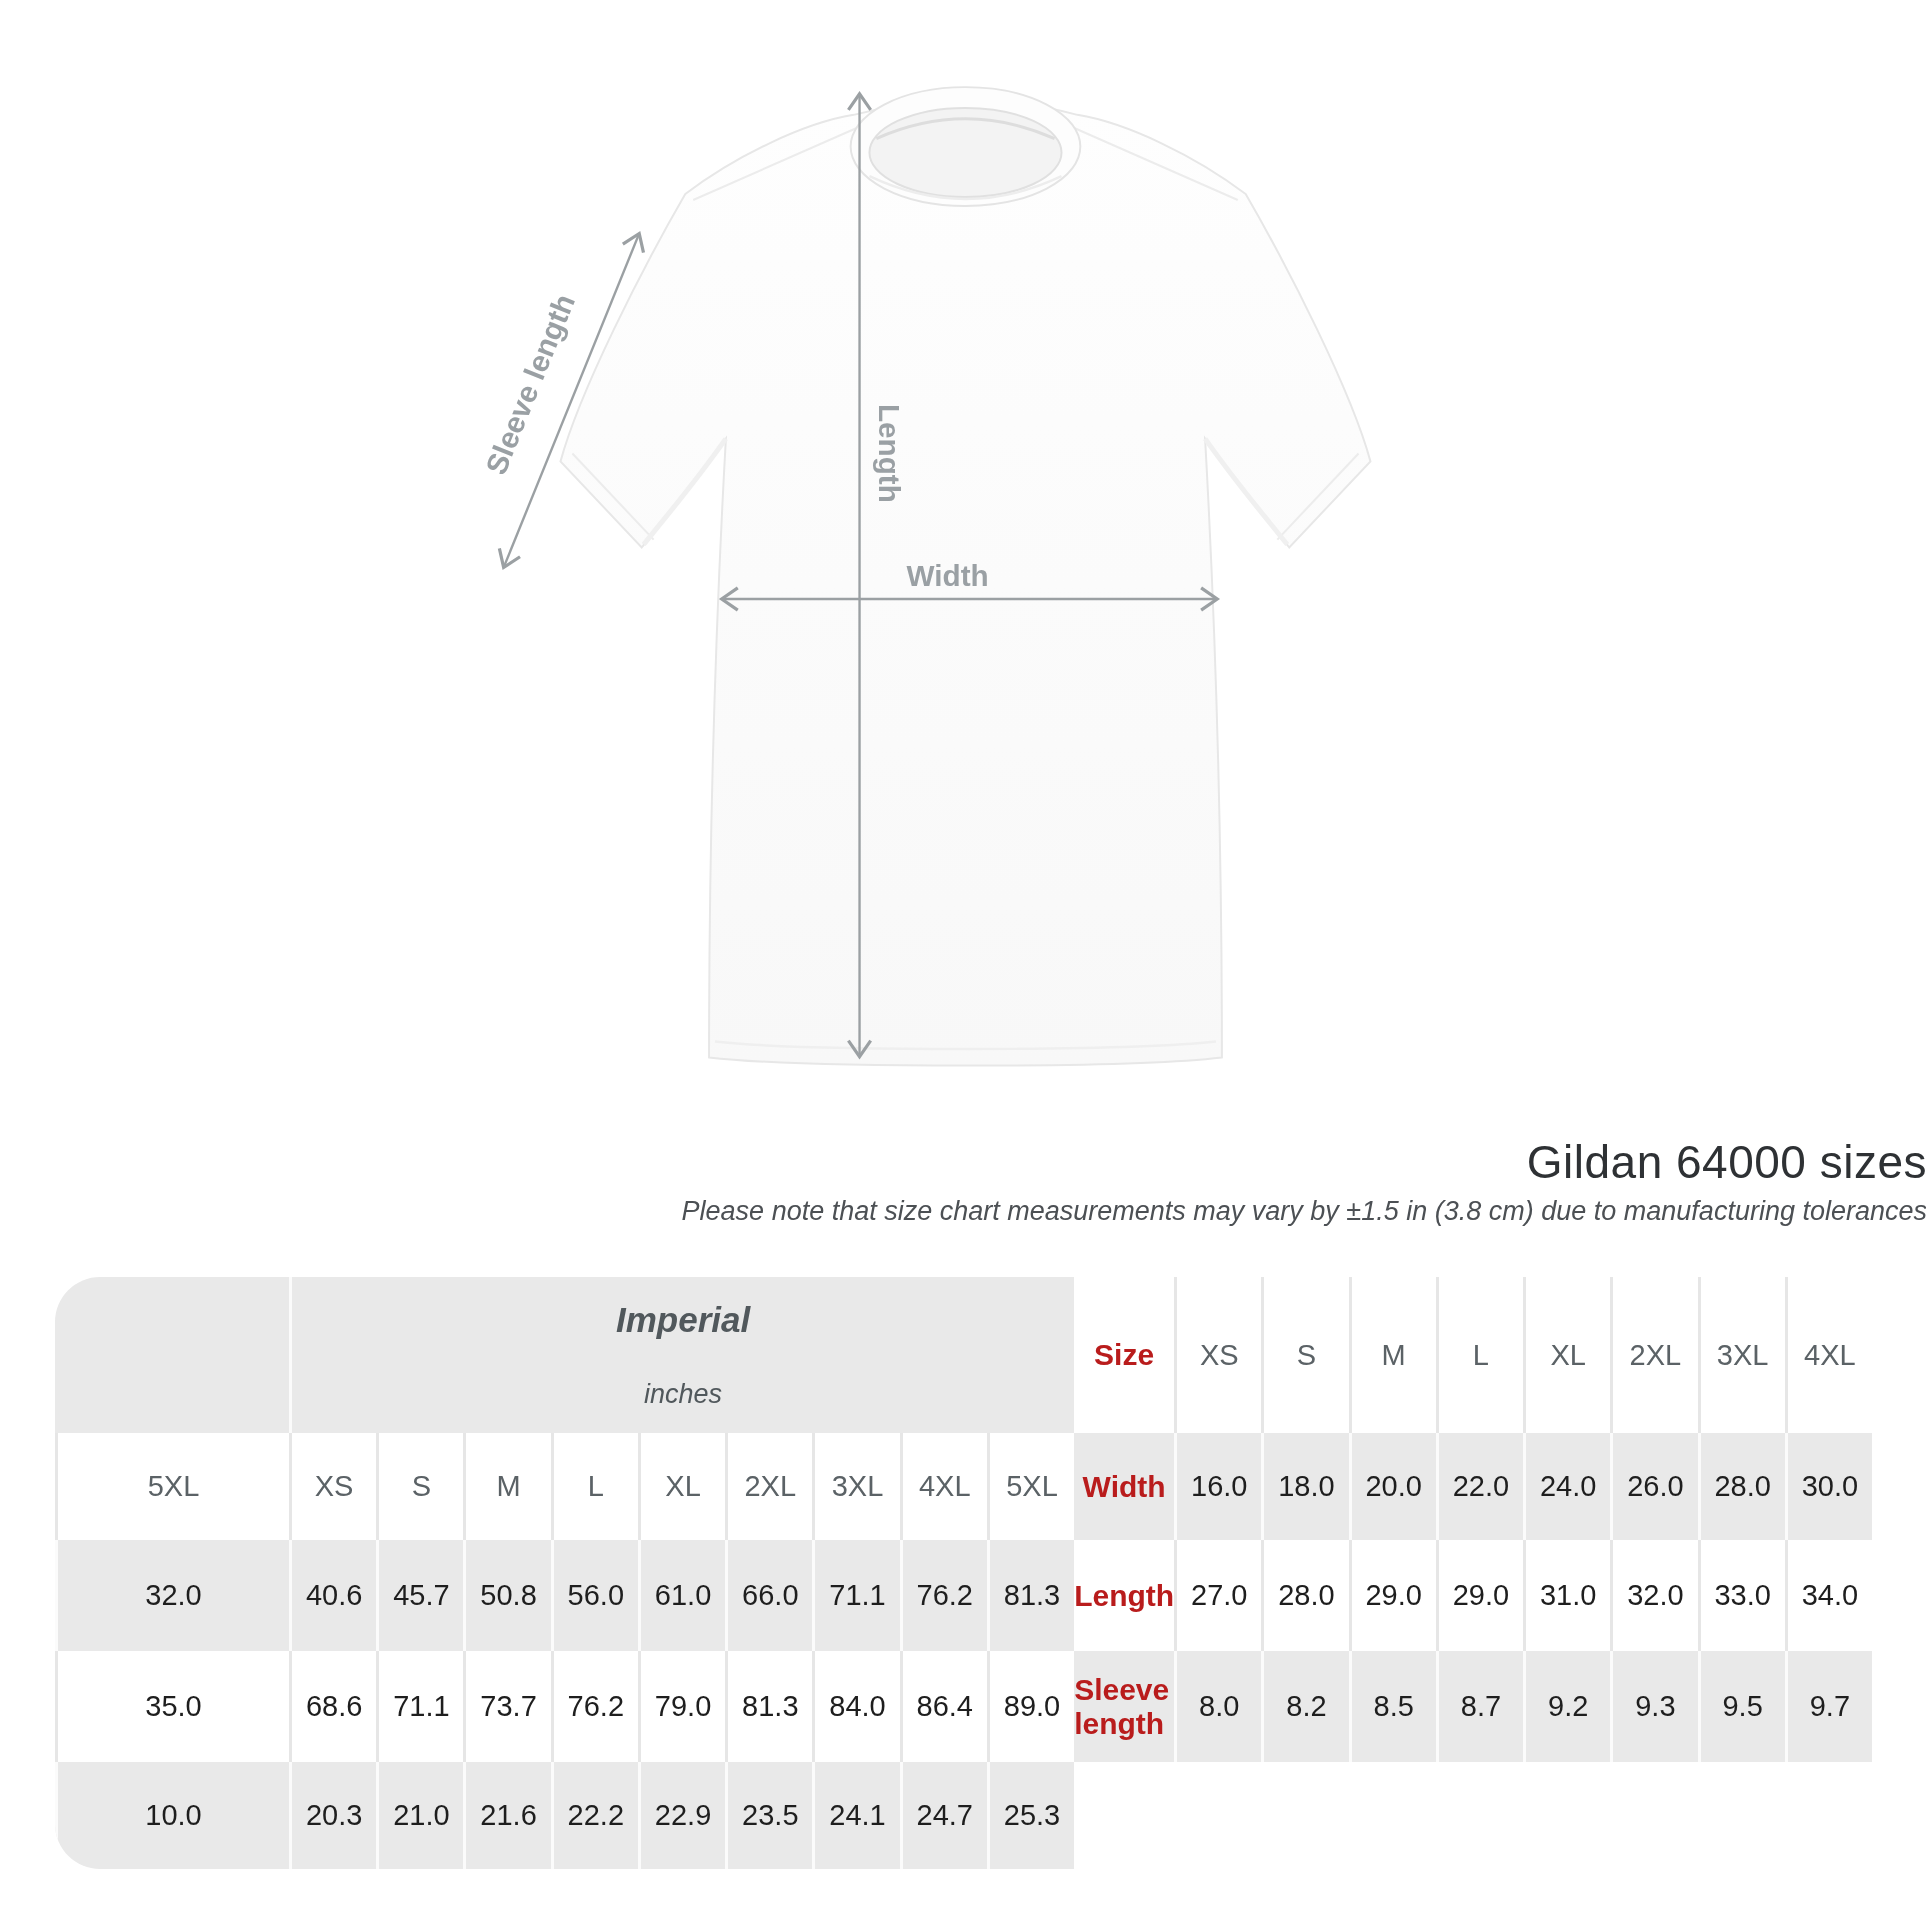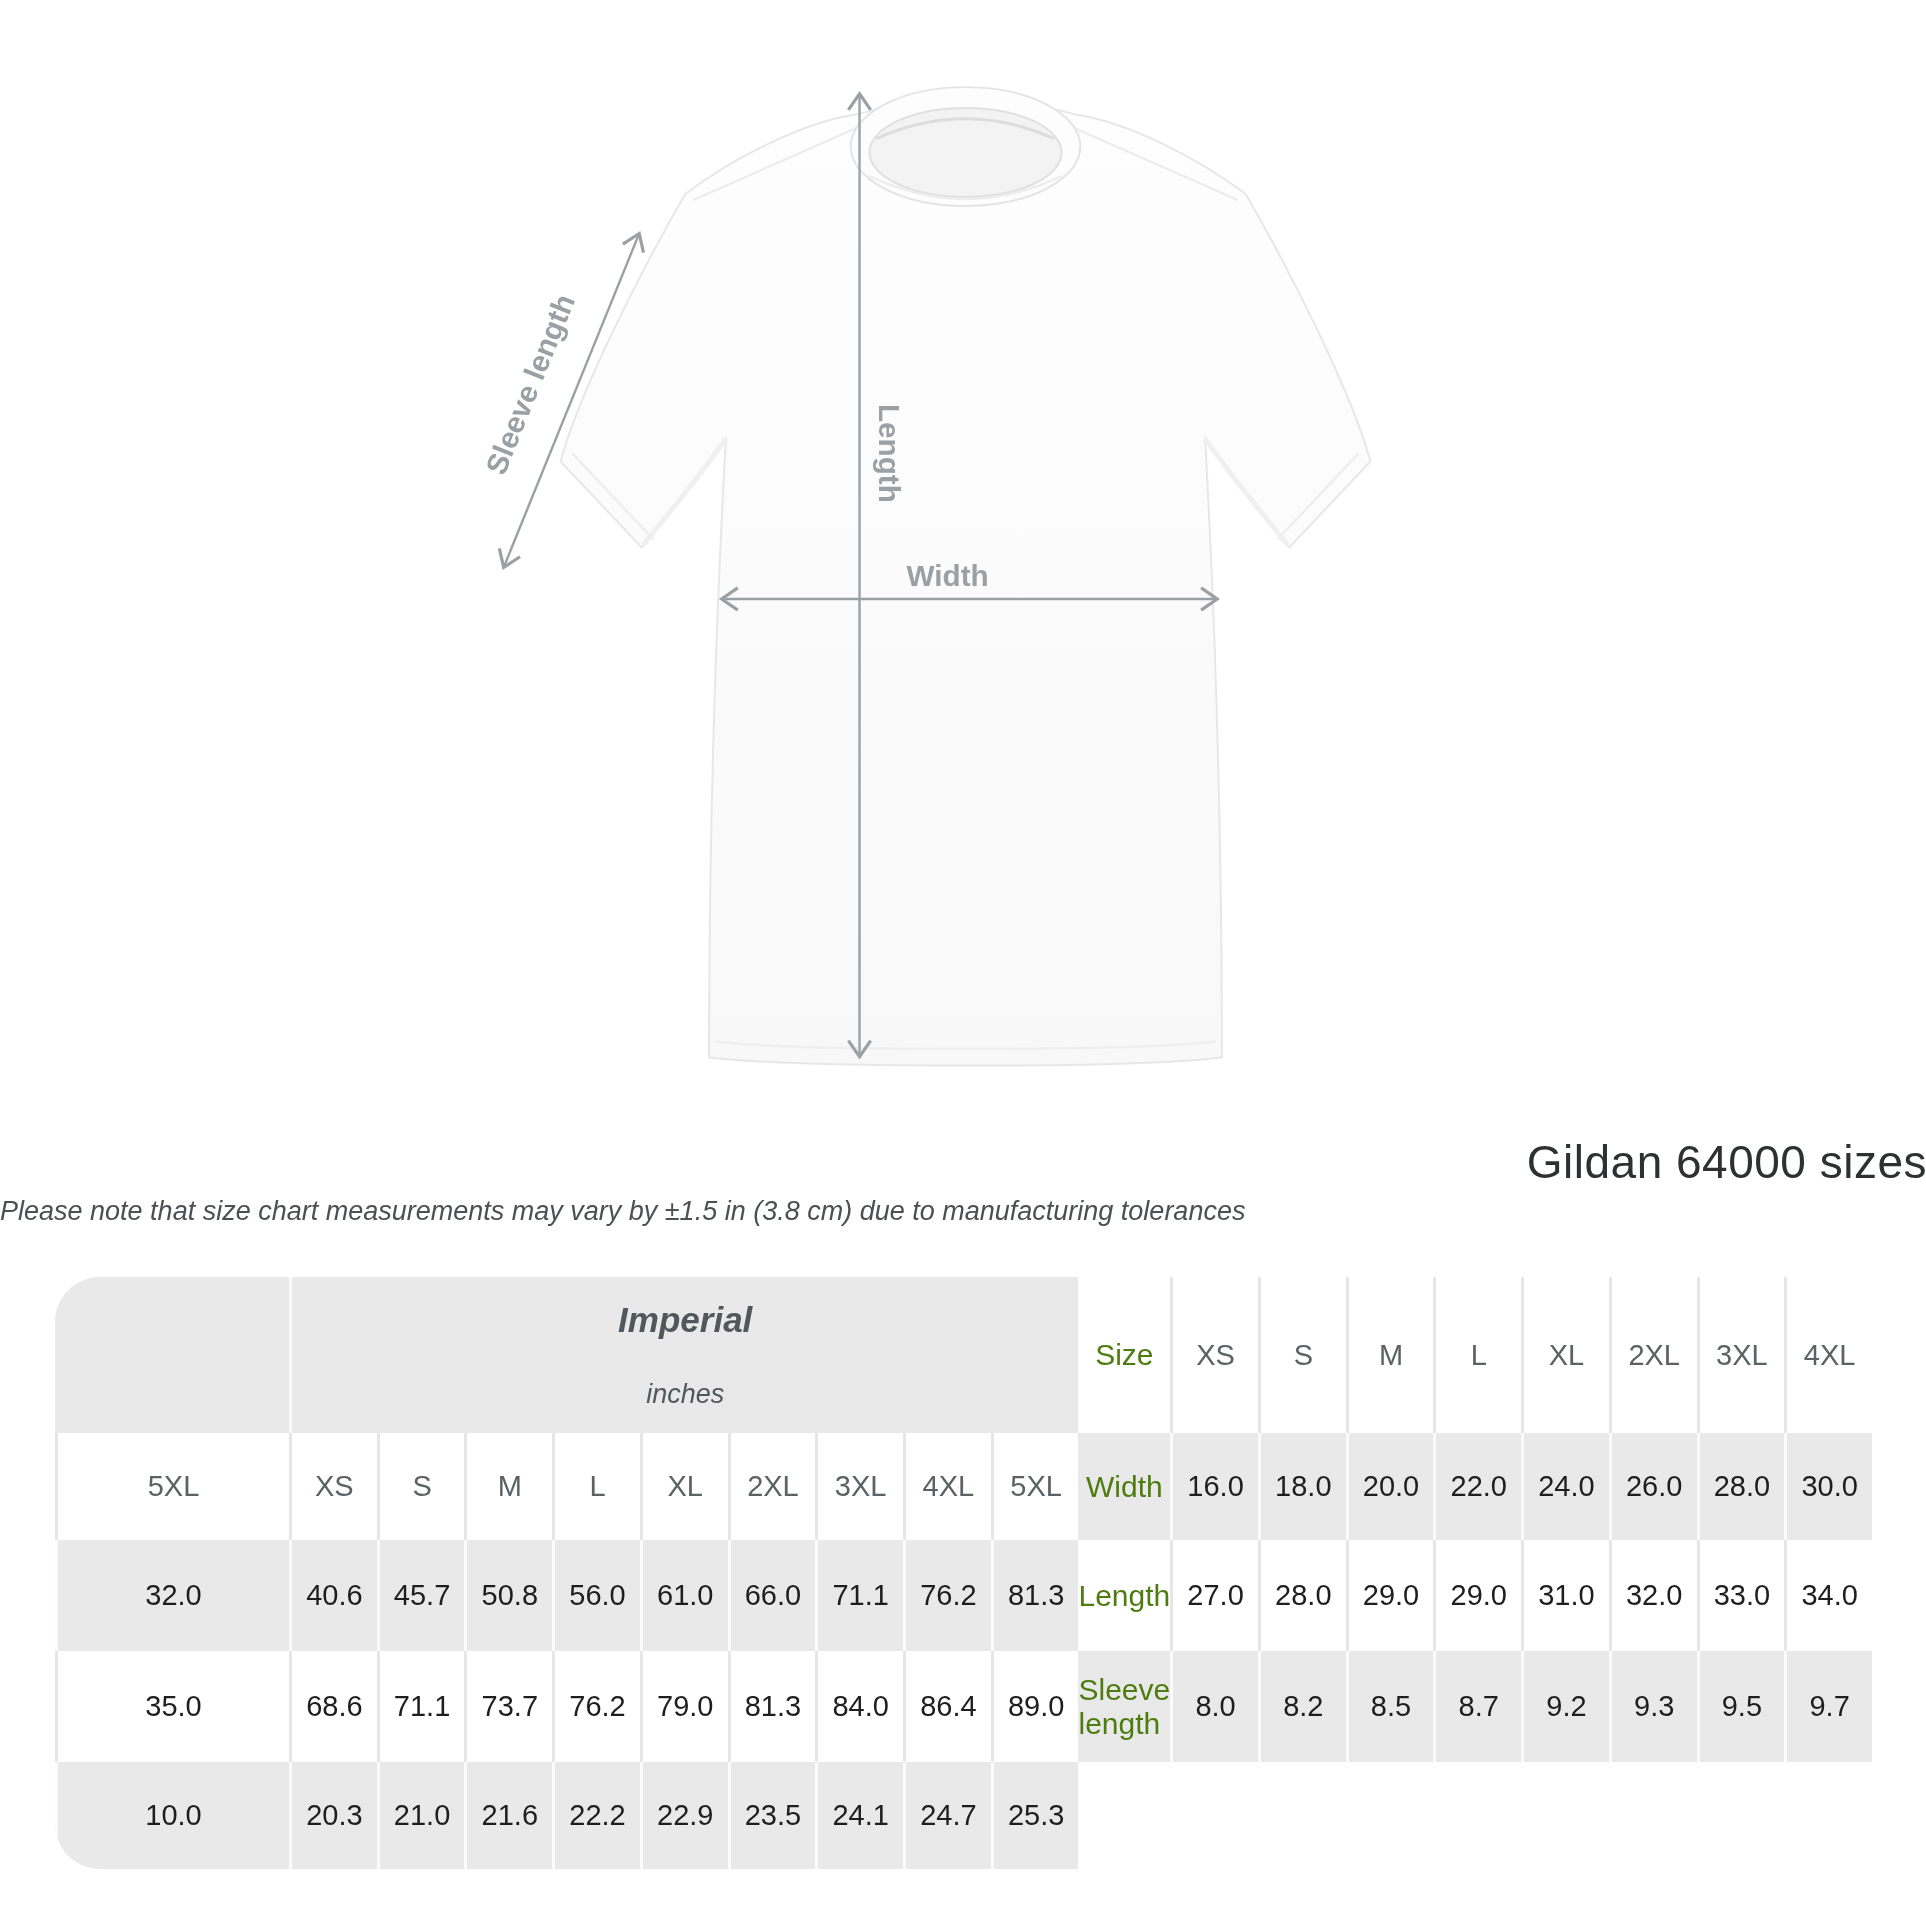--- a/index.html
+++ b/index.html
@@ -12,40 +12,40 @@
   
   .shirt-svg{position:absolute;left:0;top:0;}
   .annot-text{font-family:"Liberation Sans","DejaVu Sans",sans-serif;font-weight:bold;font-size:30px;fill:#9aa0a4;}
 
   
   .title{
     position:absolute;left:0;top:1135px;width:100%;text-align:right;
     font-size:46px;font-weight:normal;color:#2e3134;letter-spacing:0.5px;
   }
   .subtitle{
-    position:absolute;left:0;top:1196px;width:100%;text-align:left;
+    position:absolute;left:0;top:1196px;width:100%;text-align:right;
     font-size:27px;font-style:italic;color:#4c5054;
   }
 
   
   .size-table{
     position:absolute;left:55px;top:1277px;width:1817px;height:592px;
     border-radius:45px;overflow:hidden;
     display:grid;
     grid-template-columns:234px repeat(18,1fr);
     grid-template-rows:156px 107px 111px 111px 107px;
   }
   .cell{display:flex;flex-direction:column;align-items:center;justify-content:center;}
   .bg-gray{background:#e9e9e9;gap:28px;}
   .bg-white{background:#ffffff;}
   .div-on-gray{border-left:3px solid #fbfbfb;}
   .div-on-white{border-left:3px solid #e6e6e6;}
   .group-name{font-size:35px;font-weight:bold;font-style:italic;color:#51585c;line-height:1.15;}
   .group-unit{font-size:27px;font-style:italic;color:#51585c;margin-top:10px;}
-  .corner-label,.row-label{font-size:30px;font-weight:normal;color:#4d7c0f;}
+  .corner-label,.row-label{font-size:30px;font-weight:bold;color:#b91c1c;}
   .size-head{font-size:29px;font-weight:normal;color:#5b6266;}
   .val{font-size:29px;font-weight:normal;color:#1e1e1e;}
 </style>
 </head>
 <body>
 
 <div class="stage">
 
   <svg class="shirt-svg" width="1927" height="1198" viewBox="0 0 1946 1210">
     <defs>

